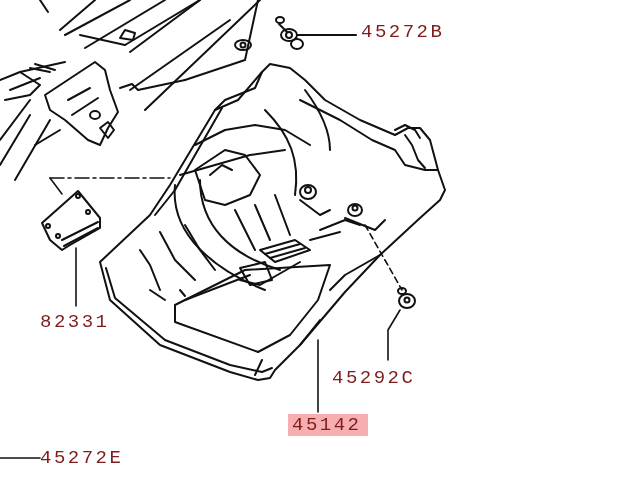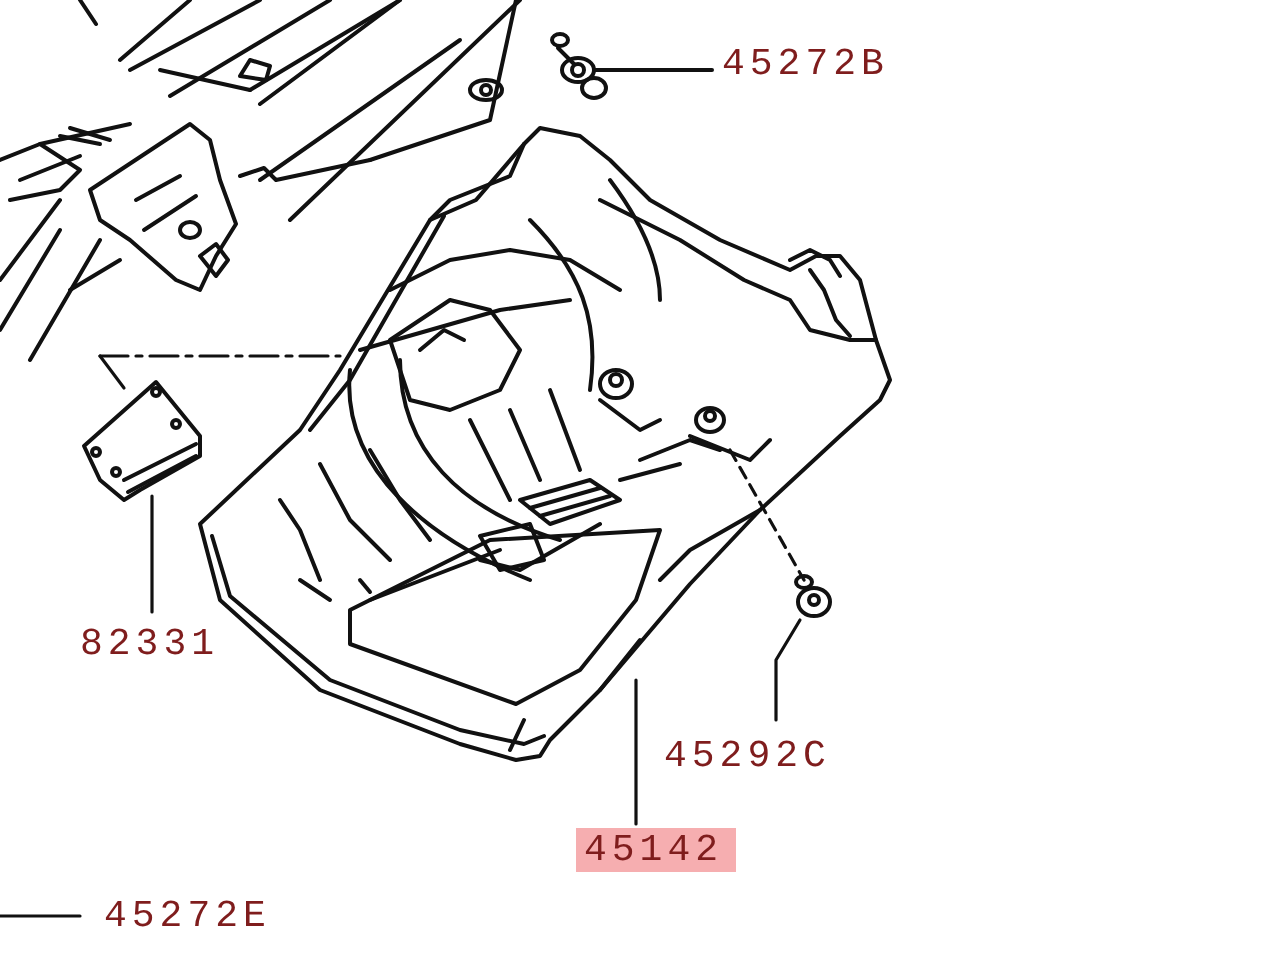--- a/index.html
+++ b/index.html
@@ -4,21 +4,21 @@
   <style>
     html, body { margin: 0; padding: 0; }
     body { width: 640px; height: 480px; background: #ffffff; position: relative; overflow: hidden; font-family: "Liberation Sans", sans-serif; }
     #diagram { position: absolute; left: 0; top: 0; width: 640px; height: 480px; }
     .label { position: absolute; font-family: "Liberation Mono", "DejaVu Sans Mono", monospace; font-size: 19px; letter-spacing: 2.5px; color: #7f1d1d; line-height: 22px; white-space: nowrap; }
     .label.hl { background: #f6aeb0; padding: 0 6px 0 4px; }
     #lbl-45272b { left: 361px; top: 21px; }
     #lbl-82331 { left: 40px; top: 311px; }
     #lbl-45292c { left: 332px; top: 367px; }
     #lbl-45142 { left: 278px; top: 414px; margin-left: 10px; }
-    #lbl-45272e { left: 52px; top: 447px; }
+    #lbl-45272e { left: 40px; top: 447px; }
   </style>
 </head>
 <body>
 
 <svg id="diagram" viewBox="0 0 640 480" xmlns="http://www.w3.org/2000/svg" fill="none" stroke="#111" stroke-width="2" stroke-linejoin="round" stroke-linecap="round">
 
   <g>
     <path d="M40 0 L48 12"></path>
     <path d="M60 30 L95 0"></path>
     <path d="M65 35 L130 0"></path>

